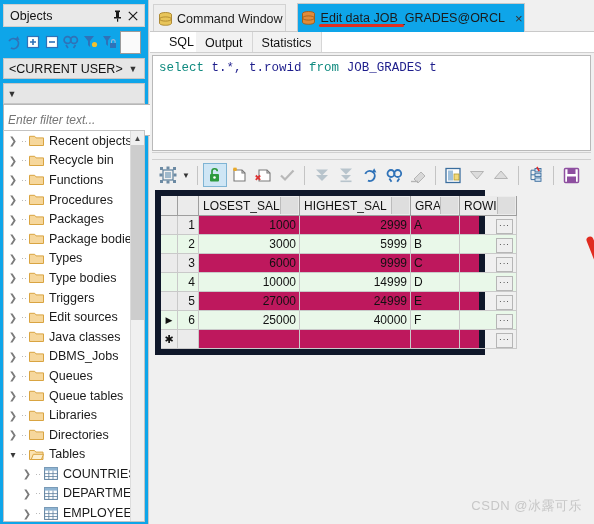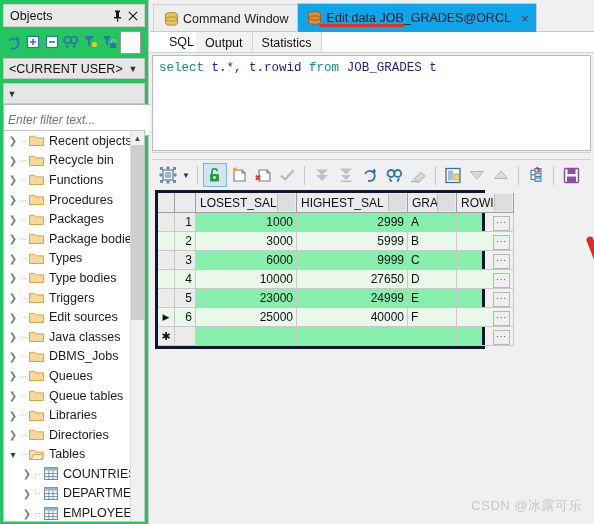--- a/index.html
+++ b/index.html
@@ -9,21 +9,21 @@
     background: #f0f0f0;
     font-family: "Liberation Sans", sans-serif;
     font-size: 12px;
     color: #1f1f1f;
   }
   #app { position: relative; width: 594px; height: 524px; background:#f0f0f0; }
 
   
   #objects-panel {
     position: absolute; left: 0; top: 0; width: 149px; height: 524px;
-    background: #22c55e;
+    background: #0ea5e9;
     border-right: 1px solid #c8c8c8;
     box-sizing: border-box;
   }
   .panel-titlebar {
     position: relative;
     margin: 4px 3px 0 3px;
     height: 21px;
     background: #e9e9e9;
     border: 1px solid #cfcfcf;
     display: flex; align-items: center;
@@ -103,21 +103,21 @@
   .vscroll .thumb {
     position:absolute; top:14px; left:0; width:13px; height:175px; background:#cdcdcd;
   }
 
   
   #right { position: absolute; left: 150px; top: 0; right: 0; bottom: 0; background:#f0f0f0; }
 
   #tabbar { position:absolute; left:0; top:0; right:0; height: 32px; background:#f0f0f0; }
   .wtab {
     position:absolute; top:4px; height: 28px; box-sizing:border-box;
-    display:flex; align-items:center; padding: 0 8px; font-size: 12.5px;
+    display:flex; align-items:center; padding: 0 2px; font-size: 12.5px;
     background:#eeeeee; border:1px solid #d2d2d2; border-bottom:none; color:#1a1a1a;
   }
   .wtab.active { background:#0ea5e9; border-color:#c9c9c9; top:3px; height:29px; z-index:3;}
   .wtab .tabicon { width:18px; display:flex; align-items:center; justify-content:center; }
   .wtab .tablabel { padding-left:3px; white-space:nowrap; }
   .wtab .tabclose { margin-left:10px; font-size:13px; color:#333; }
   #tab-underline {
     position:absolute; height:3px; background:#e03020; border-radius:2px; z-index:5;
   }
   #tabbar-line { position:absolute; left:0; right:0; top:31px; height:1px; background:#c9c9c9; }
@@ -154,21 +154,21 @@
     background:#f0f0f0; display:flex; align-items:center; padding-left:4px;
   }
   .gt { width:24px; height:24px; display:flex; align-items:center; justify-content:center; }
   .gt.hl { background:#cfe6f5; border:1px solid #7fb4d4; box-sizing:border-box; }
   .gsep { width:1px; height:19px; background:#c4c4c4; margin:0 5px; }
   .gcaret { width:12px; display:flex; align-items:center; justify-content:center; font-size:8px; color:#333;}
 
   
   #grid {
     position:absolute; left:155px; top:190px; width: 330px;
-    border:3px solid #0f172a; box-sizing:border-box; background:#86efac;
+    border:6px solid #0f172a; box-sizing:border-box; background:#be185d;
     font-size: 12px;
   }
   #grid table { border-collapse: collapse; width:100%; table-layout: fixed; }
   #grid th {
     background:#ebebeb; border-right:1px solid #9e9e9e; border-bottom:1px solid #9e9e9e;
     font-weight: normal; font-size: 12px; color:#111; height:19px; padding:0;
     text-align:left;
   }
   #grid th .thin { display:flex; align-items:center; height:19px; }
   #grid th .thtext { padding-left:4px; flex:1; overflow:hidden; white-space:nowrap; }
@@ -728,28 +728,28 @@
             <td class="rownum">3</td>
             <td class="num">6000</td>
             <td class="num">9999</td>
             <td class="">C</td>
             <td class="rowid"><span class="dotsbtn">···</span></td>
           </tr>
           <tr class="alt">
             <td class="marker"></td>
             <td class="rownum">4</td>
             <td class="num">10000</td>
-            <td class="num">27650</td>
+            <td class="num">14999</td>
             <td class="">D</td>
             <td class="rowid"><span class="dotsbtn">···</span></td>
           </tr>
           <tr class="">
             <td class="marker"></td>
             <td class="rownum">5</td>
-            <td class="num">23000</td>
+            <td class="num">27000</td>
             <td class="num">24999</td>
             <td class="">E</td>
             <td class="rowid"><span class="dotsbtn">···</span></td>
           </tr>
           <tr class="alt">
             <td class="marker" style="font-size: 9px;">▶</td>
             <td class="rownum">6</td>
             <td class="num">25000</td>
             <td class="num">40000</td>
             <td class="">F</td>

